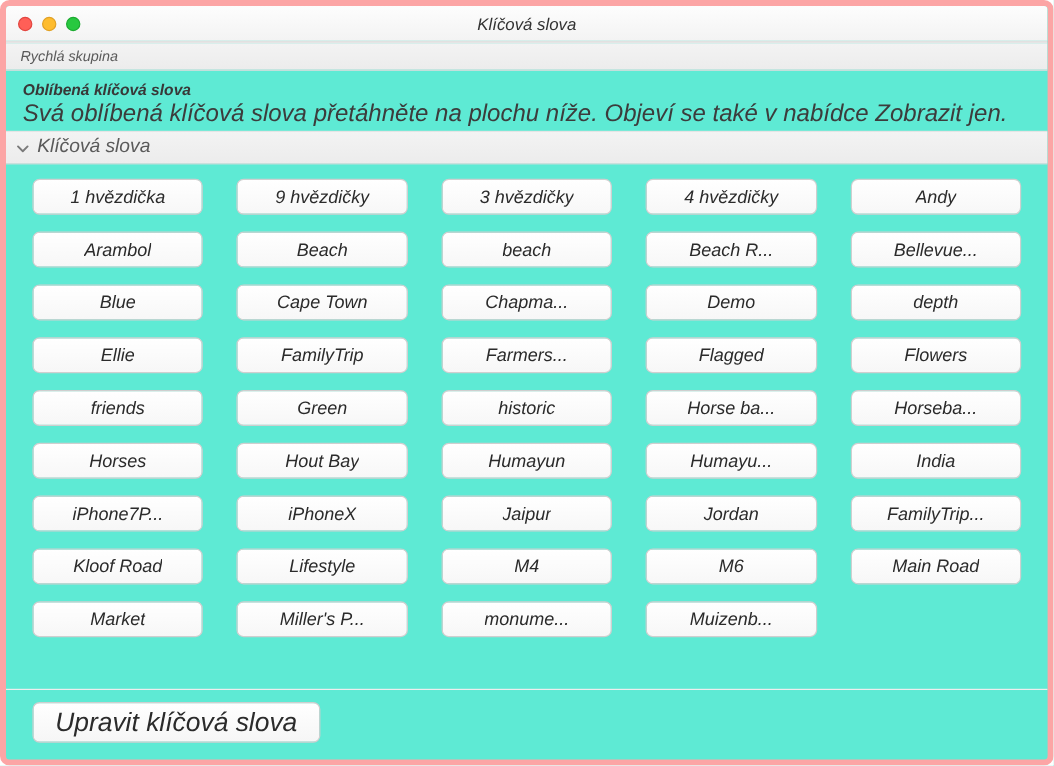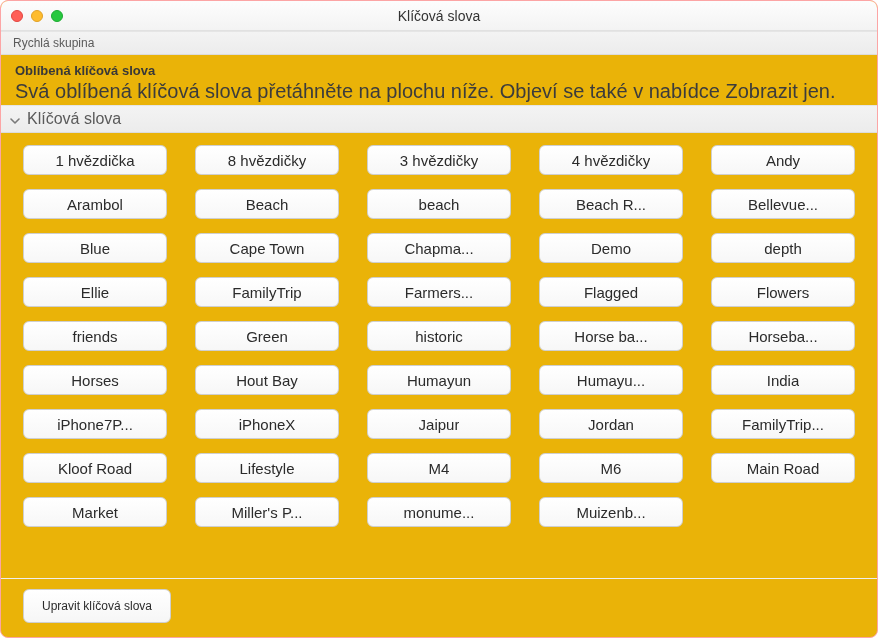--- a/index.html
+++ b/index.html
@@ -1,17 +1,17 @@
 <!DOCTYPE html>
 <html><head>
 <meta charset="utf-8">
 <style>
   * { box-sizing: border-box; margin: 0; padding: 0; }
   html, body { width: 878px; height: 638px; font-family: -apple-system, "Helvetica Neue", Arial, sans-serif; background: #fff; overflow: hidden; }
-  .window { width: 878px; height: 638px; border: 1px solid #fca5a5; border-radius: 8px; background: #eab308; display: flex; flex-direction: column; overflow: hidden; }
+  .window { width: 878px; height: 638px; border: 5px solid #fca5a5; border-radius: 8px; background: #5eead4; display: flex; flex-direction: column; overflow: hidden; font-style: italic; }
   .titlebar { height: 30px; display: flex; align-items: center; position: relative; background: linear-gradient(#fdfdfd,#f3f3f3); border-bottom: 1px solid #e1e1e1; }
   .traffic { display: flex; gap: 8px; margin-left: 10px; }
   .tl-btn { width: 12px; height: 12px; border-radius: 50%; }
   .tl-close { background: #ff5f57; border: 0.5px solid #e24640; }
   .tl-min   { background: #febc2e; border: 0.5px solid #e1a126; }
   .tl-max   { background: #28c840; border: 0.5px solid #1dab31; }
   .title { position: absolute; left: 0; right: 0; text-align: center; font-size: 14px; color: #333; font-weight: 500; pointer-events: none; }
   .section-header { background: linear-gradient(#f3f3f3,#ececec); border-top: 1px solid #e5e5e5; border-bottom: 1px solid #dcdcdc; padding: 4px 12px; font-size: 12px; color: #5a5a5a; }
   .favorites-block { padding: 8px 14px 2px 14px; }
   .fav-title { font-size: 13px; color: #383838; font-weight: 600; margin-bottom: 2px; }
@@ -28,21 +28,21 @@
     font-size: 15px; color: #2b2b2b; text-align: center;
     display: flex; align-items: center; justify-content: center;
     padding: 0 8px; white-space: nowrap; overflow: hidden; text-overflow: ellipsis;
     cursor: default; user-select: none;
   }
   .kw-btn span { overflow: hidden; text-overflow: ellipsis; white-space: nowrap; }
   .footer { padding: 10px 14px 14px 22px; border-top: 1px solid #eee; }
   .edit-btn {
     height: 34px; padding: 0 18px; border: 1px solid #cfcfcf; border-radius: 6px;
     background: linear-gradient(#ffffff,#f6f6f6);
-    font-size: 12px; color: #2b2b2b; display: inline-flex; align-items: center; justify-content: flex-end;
+    font-size: 22px; color: #2b2b2b; display: inline-flex; align-items: center; justify-content: flex-end;
     cursor: default; user-select: none;
   }
 </style>
 </head>
 <body>
 
 <div class="window">
 
   <div class="titlebar">
     <div class="traffic">
@@ -68,21 +68,21 @@
     </span>
     <span class="disclosure-label">Klíčová slova</span>
   </div>
 
   <div class="keyword-grid">
     <div class="grid-inner" id="grid">
         <div class="kw-btn">
           <span>1 hvězdička</span>
         </div>
         <div class="kw-btn">
-          <span>8 hvězdičky</span>
+          <span>9 hvězdičky</span>
         </div>
         <div class="kw-btn">
           <span>3 hvězdičky</span>
         </div>
         <div class="kw-btn">
           <span>4 hvězdičky</span>
         </div>
         <div class="kw-btn">
           <span>Andy</span>
         </div>

